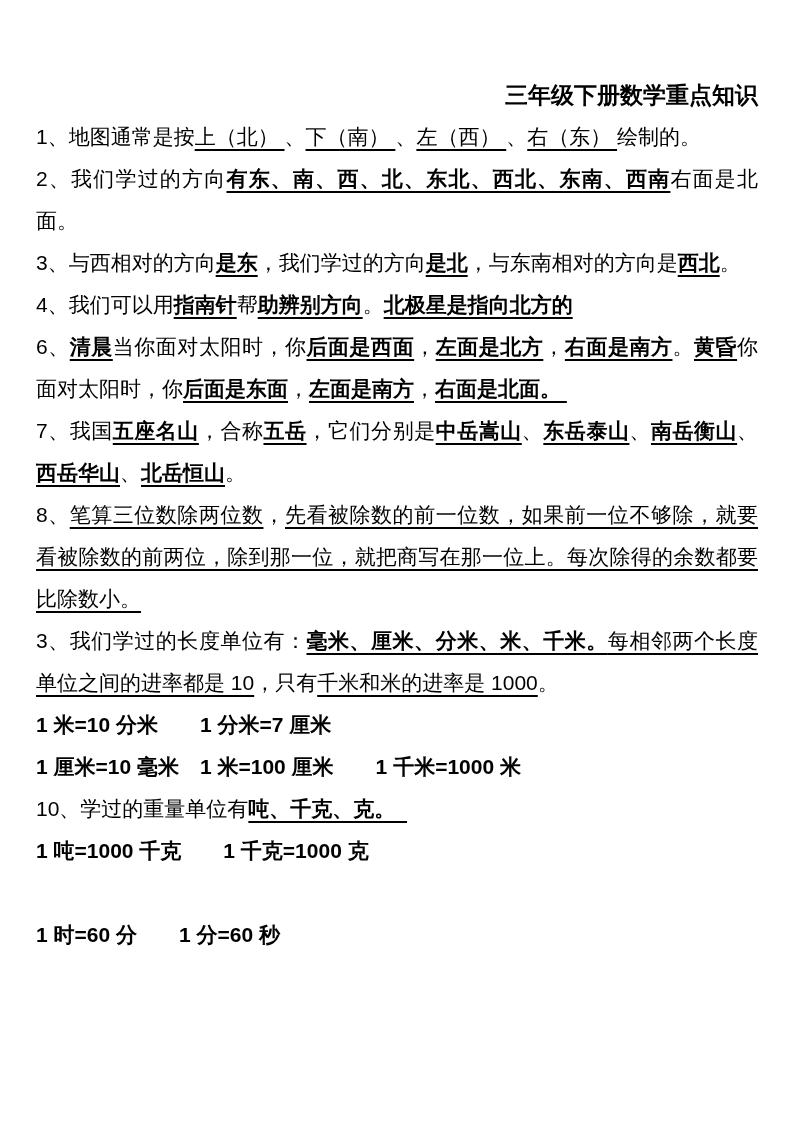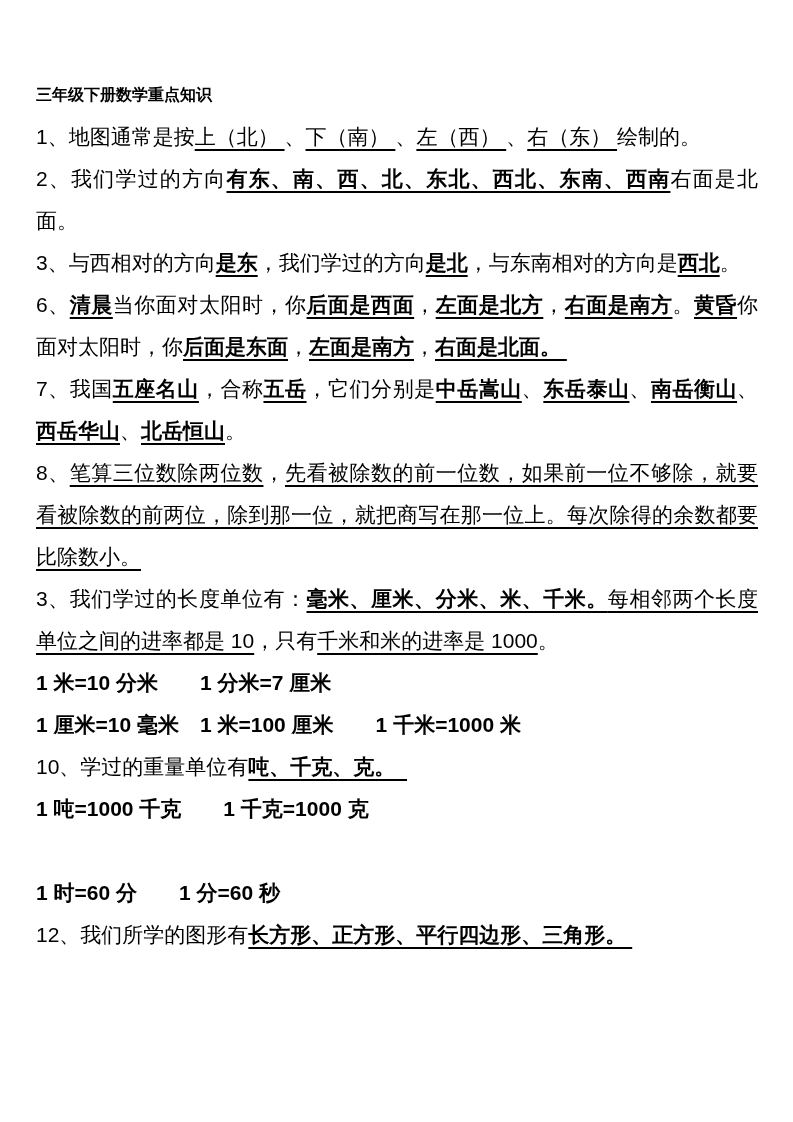--- a/index.html
+++ b/index.html
@@ -15,22 +15,22 @@
     background: #ffffff;
     color: #000000;
     padding: 74px 35px 0 36px;
     font-family: "Liberation Sans", "DejaVu Sans", sans-serif;
     font-size: 21px;
     line-height: 42px;
     overflow: hidden;
   }
   .title {
     margin: 0;
-    text-align: left;
-    font-size: 16px;
+    text-align: right;
+    font-size: 23px;
     font-weight: bold;
     line-height: 42px;
   }
   p.para {
     margin: 0;
     text-align: justify;
     word-break: break-all;
   }
   p.para.spacer {
     height: 42px;
@@ -46,25 +46,25 @@
 </style>
 </head>
 <body>
 
 <div class="page">
   <h1 class="title">三年级下册数学重点知识</h1>
   <div>
       <p class="para"><span class="run">1、地图通常是按</span><span class="run u">上（北） </span><span class="run">、</span><span class="run u">下（南） </span><span class="run">、</span><span class="run u">左（西） </span><span class="run">、</span><span class="run u">右（东） </span><span class="run">绘制的。</span></p>
       <p class="para"><span class="run">2、我们学过的方向</span><span class="run b u">有东、南、西、北、东北、西北、东南、西南</span><span class="run">右面是北面。</span></p>
       <p class="para"><span class="run">3、与西相对的方向</span><span class="run b u">是东</span><span class="run">，我们学过的方向</span><span class="run b u">是北</span><span class="run">，与东南相对的方向是</span><span class="run b u">西北</span><span class="run">。</span></p>
+      <p class="para"><span class="run">4、我们可以用</span><span class="run b u">指南针</span><span class="run">帮</span><span class="run b u">助辨别方向</span><span class="run">。</span><span class="run b u">北极星是指向北方的</span></p>
       <p class="para"><span class="run">6、</span><span class="run b u">清晨</span><span class="run">当你面对太阳时，你</span><span class="run b u">后面是西面</span><span class="run">，</span><span class="run b u">左面是北方</span><span class="run">，</span><span class="run b u">右面是南方</span><span class="run">。</span><span class="run b u">黄昏</span><span class="run">你面对太阳时，你</span><span class="run b u">后面是东面</span><span class="run">，</span><span class="run b u">左面是南方</span><span class="run">，</span><span class="run b u">右面是北面。 </span></p>
       <p class="para"><span class="run">7、我国</span><span class="run b u">五座名山</span><span class="run">，合称</span><span class="run b u">五岳</span><span class="run">，它们分别是</span><span class="run b u">中岳嵩山</span><span class="run">、</span><span class="run b u">东岳泰山</span><span class="run">、</span><span class="run b u">南岳衡山</span><span class="run">、</span><span class="run b u">西岳华山</span><span class="run">、</span><span class="run b u">北岳恒山</span><span class="run">。</span></p>
       <p class="para"><span class="run">8、</span><span class="run u">笔算三位数除两位数</span><span class="run">，</span><span class="run u">先看被除数的前一位数，如果前一位不够除，就要看被除数的前两位，除到那一位，就把商写在那一位上。每次除得的余数都要比除数小。</span></p>
       <p class="para"><span class="run">3、我们学过的长度单位有：</span><span class="run b u">毫米、厘米、分米、米、千米。</span><span class="run u">每相邻两个长度单位之间的进率都是 10</span><span class="run">，只有</span><span class="run u">千米和米的进率是 1000</span><span class="run">。</span></p>
       <p class="para"><span class="run b">1 米=10 分米　　1 分米=7 厘米</span></p>
       <p class="para"><span class="run b">1 厘米=10 毫米　1 米=100 厘米　　1 千米=1000 米</span></p>
       <p class="para"><span class="run">10、学过的重量单位有</span><span class="run b u">吨、千克、克。  </span></p>
       <p class="para"><span class="run b">1 吨=1000 千克　　1 千克=1000 克</span></p>
       <p class="para spacer"></p>
       <p class="para"><span class="run b">1 时=60 分　　1 分=60 秒</span></p>
-      <p class="para"><span class="run">12、我们所学的图形有</span><span class="run b u">长方形、正方形、平行四边形、三角形。 </span></p>
     </div>
 </div>
 
 </body></html>

